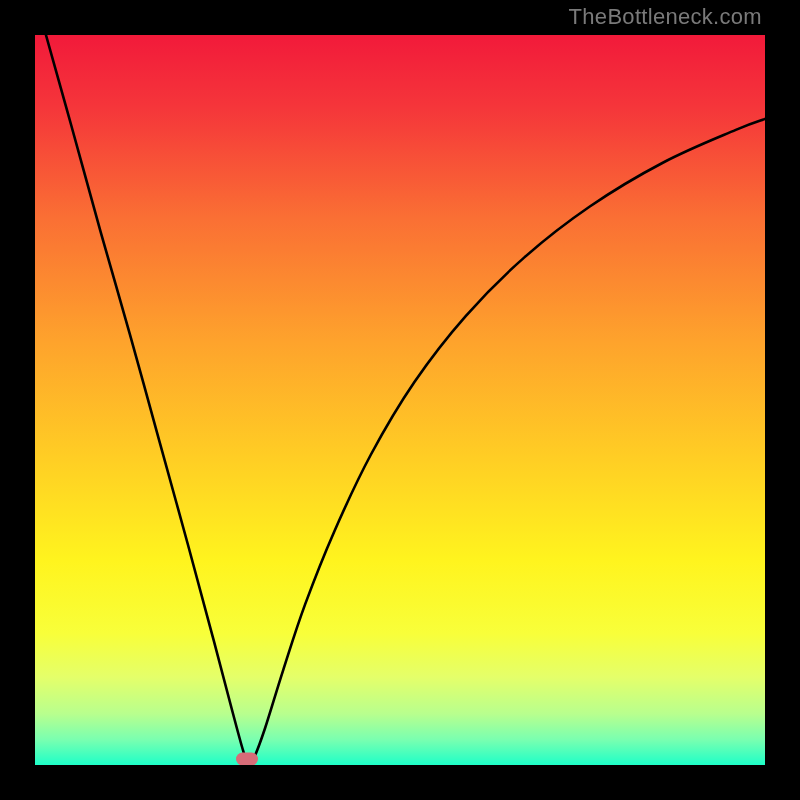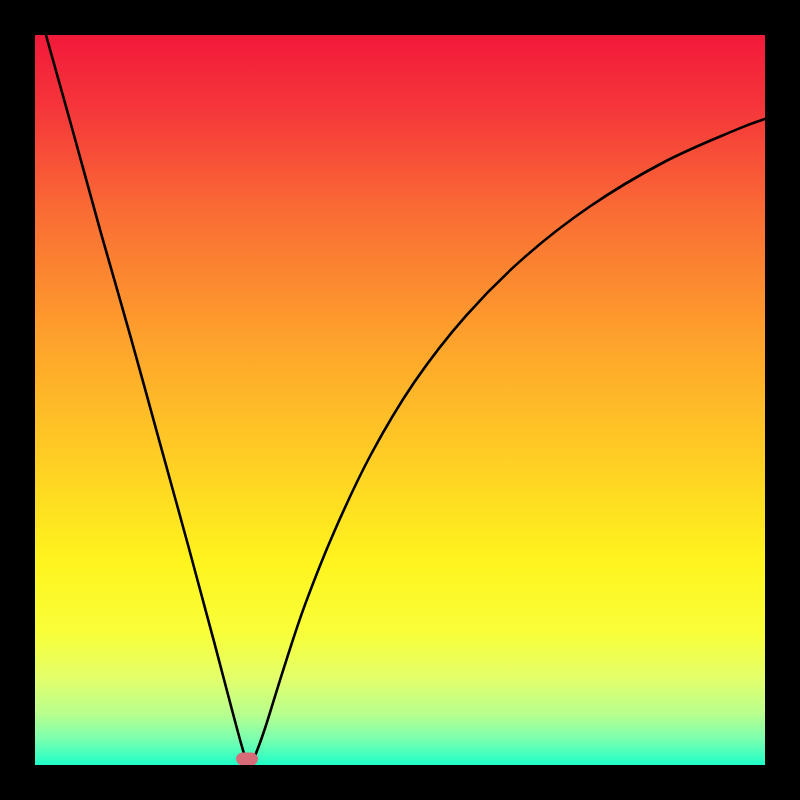--- a/index.html
+++ b/index.html
@@ -50,20 +50,21 @@
     height: 13px;
     background: #d76c78;
     border-radius: 7px;
     transform: translate(-50%, -50%);
   }
 </style>
 </head>
 <body>
 
 <div class="outer">
+  <div class="watermark">TheBottleneck.com</div>
 
   <div class="plot-area">
     <svg class="gradient-bg" viewBox="0 0 730 730" preserveAspectRatio="none">
       <defs>
         <linearGradient id="bg-grad" x1="0" y1="0" x2="0" y2="1">
             <stop offset="0%" stop-color="#f21a3a"></stop>
             <stop offset="10%" stop-color="#f5363a"></stop>
             <stop offset="25%" stop-color="#fa6f34"></stop>
             <stop offset="42%" stop-color="#fea32c"></stop>
             <stop offset="57.99999999999999%" stop-color="#ffce24"></stop>

